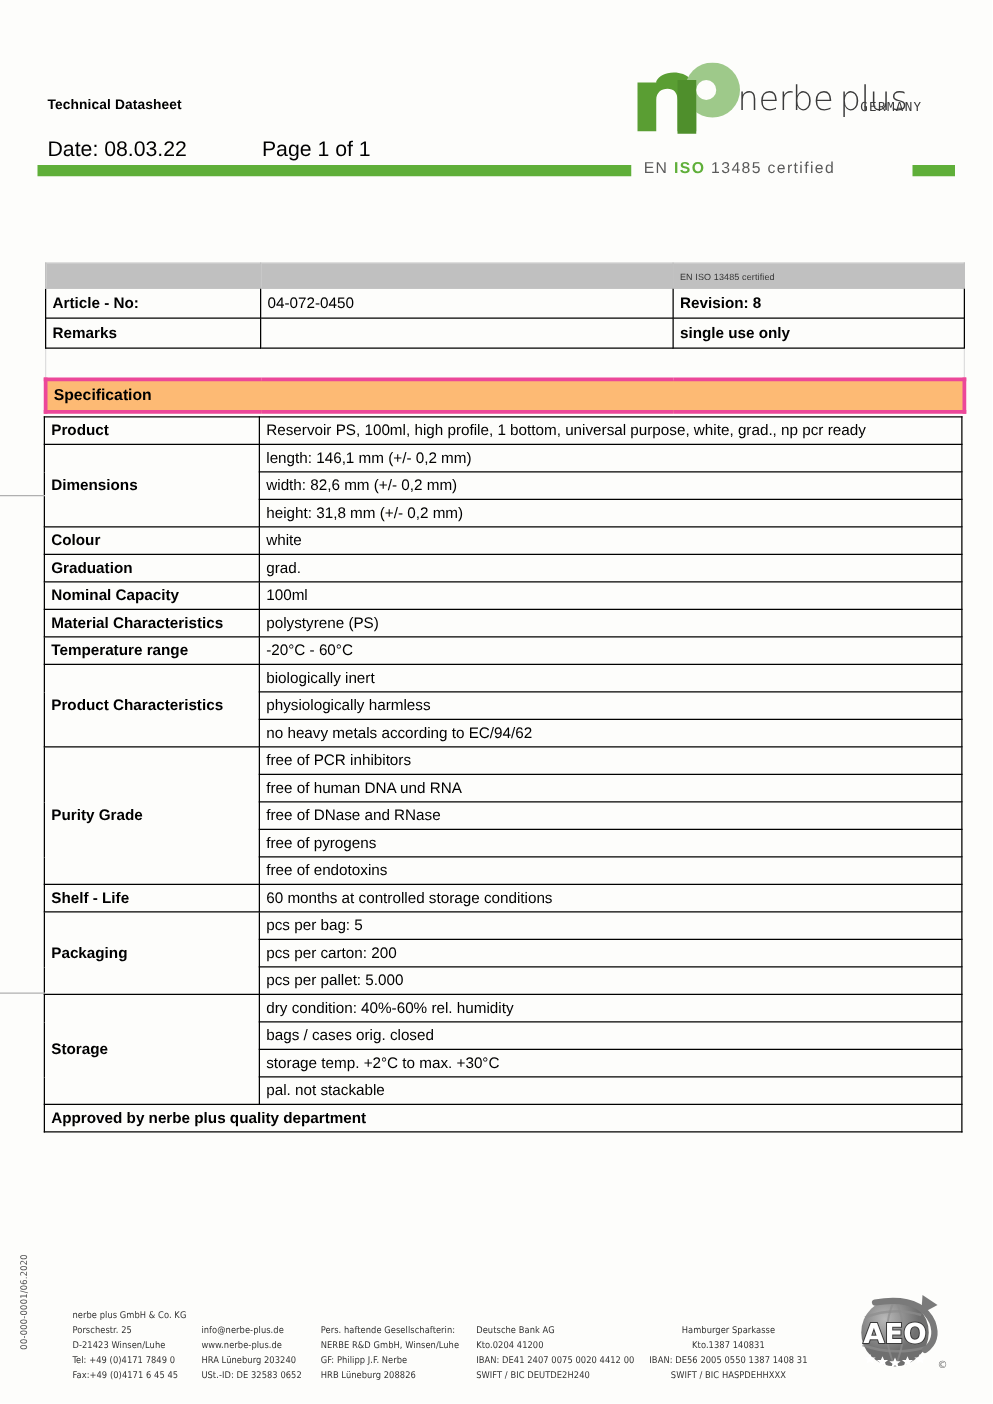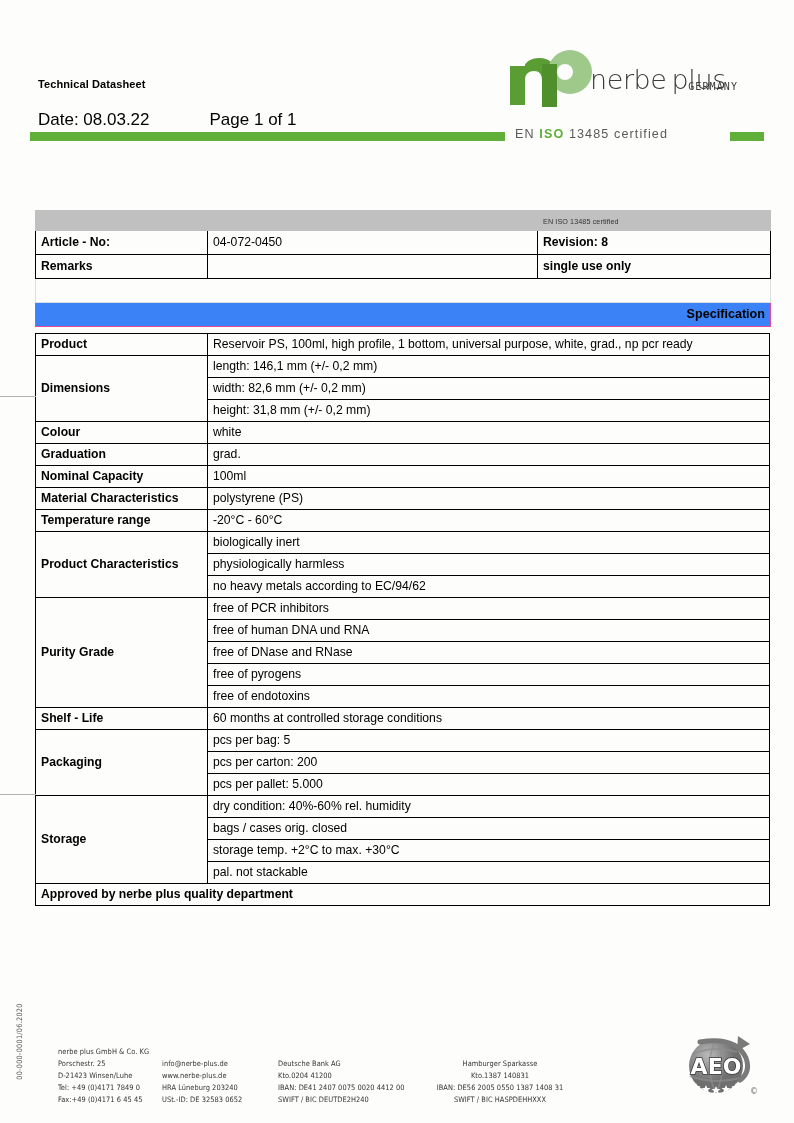--- a/index.html
+++ b/index.html
@@ -133,23 +133,23 @@
   }
   .blank-row td {
     border-left: 1px solid #dedede;
     border-right: 1px solid #dedede;
     border-top: 1px solid #dedede;
     border-bottom: 1px solid #dedede;
     height: 16px;
     background: #fdfdfb;
   }
   .spec-band td {
-    background: #3b82f6;
-    border: 1px solid #ec4899;
-    text-align: right;
+    background: #fdba74;
+    border: 3px solid #ec4899;
+    text-align: left;
     font-weight: bold;
     font-size: 12.6px;
     height: 23px;
   }
   .lbl { font-weight: bold; }
 
   #spec-table { top: 333px; }
   #spec-table td { height: 17px; }
   #spec-table td.lbl { width: 172px; }
   .approved td {
@@ -382,20 +382,27 @@
         <div>Tel: +49 (0)4171 7849 0</div>
         <div>Fax:+49 (0)4171 6 45 45</div>
       </div>
     <div class="col col-2">
         <div>&nbsp;</div>
         <div>info@nerbe-plus.de</div>
         <div>www.nerbe-plus.de</div>
         <div>HRA Lüneburg 203240</div>
         <div>USt.-ID: DE 32583 0652</div>
       </div>
+    <div class="col col-3">
+        <div>&nbsp;</div>
+        <div>Pers. haftende Gesellschafterin:</div>
+        <div>NERBE R&amp;D GmbH, Winsen/Luhe</div>
+        <div>GF: Philipp J.F. Nerbe</div>
+        <div>HRB Lüneburg 208826</div>
+      </div>
     <div class="col col-4">
         <div>&nbsp;</div>
         <div>Deutsche Bank AG</div>
         <div>Kto.0204 41200</div>
         <div>IBAN: DE41 2407 0075 0020 4412 00</div>
         <div>SWIFT / BIC DEUTDE2H240</div>
       </div>
     <div class="col col-5">
         <div>&nbsp;</div>
         <div>Hamburger Sparkasse</div>

